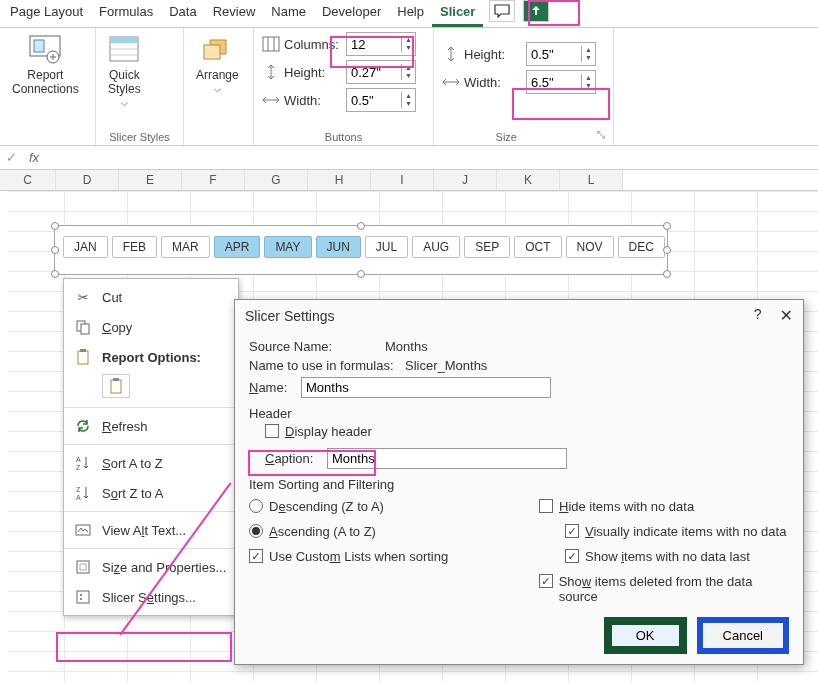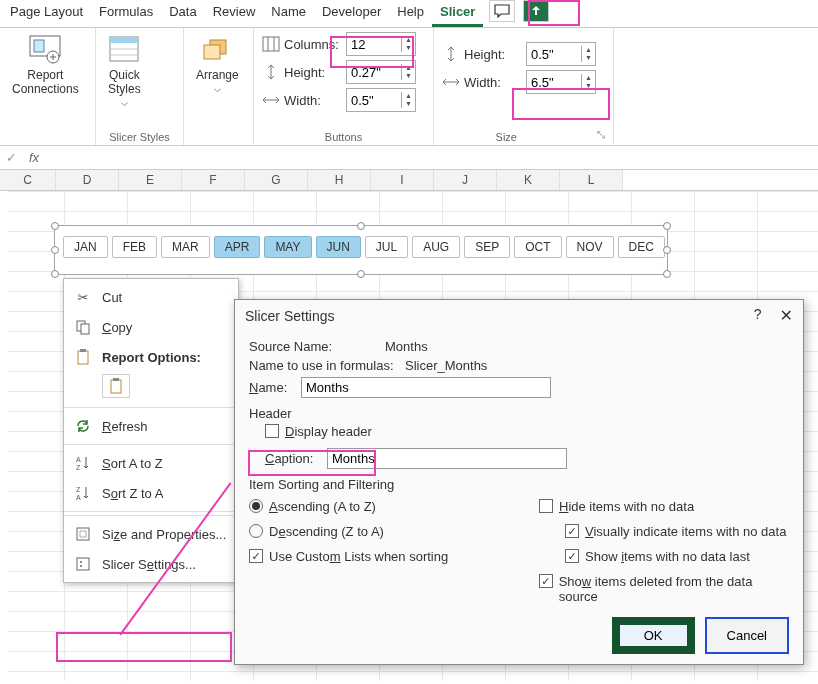--- a/index.html
+++ b/index.html
@@ -73,21 +73,21 @@
   .caption-input { border: 1px solid #999; padding: 2px 4px; width: 240px; font-size: 13px; background: #fff; }
   .section-label { margin-top: 6px; }
   .check-row { display: flex; align-items: flex-start; gap: 6px; padding: 3px 0; }
   .checkbox-box { width: 14px; height: 14px; border: 1px solid #666; display: flex; align-items: center; justify-content: center; font-size: 11px; background: #fff; }
   .radio { width: 14px; height: 14px; border: 1px solid #666; border-radius: 50%; display: flex; align-items: center; justify-content: center; }
   .radio.on::after { content: ""; width: 8px; height: 8px; background: #333; border-radius: 50%; }
   .two-col { display: flex; gap: 40px; margin-top: 4px; }
   .col-a, .col-b { flex: 1; display: flex; flex-direction: column; gap: 4px; }
   .col-b .indent { padding-left: 26px; display: flex; flex-direction: column; gap: 4px; }
   .dlg-buttons { display: flex; justify-content: flex-end; gap: 10px; padding-top: 10px; }
-  .dlg-btn { border: 2px solid #1d4ed8; padding: 4px 20px; background: #f3f3f3; font-size: 13px; cursor: pointer; }
+  .dlg-btn { border: 6px solid #1d4ed8; padding: 4px 20px; background: #f3f3f3; font-size: 13px; cursor: pointer; }
   .dlg-btn.primary { border: 8px solid #14532d; background: #eaf3fc; padding: 3px 24px; }
 
   
   .hl { position: absolute; border: 2px solid #e83eaf; pointer-events: none; }
   .guide-line { position: absolute; background: #e83eaf; height: 1.5px; transform-origin: left center; }
 </style>
 </head>
 <body>
 
 <div class="ribbon-tabs">
@@ -367,20 +367,29 @@
         <span class="mi-icon">
           <svg width="16" height="16">
             <text x="1" y="7" font-size="7" fill="#555">Z</text>
             <text x="1" y="15" font-size="7" fill="#555">A</text>
             <path d="M11 2v11l-2-2M11 13l2-2" stroke="#555" fill="none"></path>
           </svg>
         </span>
         <span>S<span class="u">o</span>rt Z to A</span>
       </div>
     <div class="menu-sep"></div>
+    <div class="menu-item">
+        <span class="mi-icon">
+          <svg width="16" height="16">
+            <rect x="1" y="3" width="14" height="10" fill="none" stroke="#666"></rect>
+            <path d="M3 10l3-4 2 3 2-2 3 3" fill="none" stroke="#666"></path>
+          </svg>
+        </span>
+        <span>View A<span class="u">l</span>t Text...</span>
+      </div>
     <div class="menu-sep"></div>
     <div class="menu-item">
         <span class="mi-icon">
           <svg width="16" height="16">
             <rect x="2" y="2" width="12" height="12" fill="none" stroke="#666"></rect>
             <path d="M5 5h6v6H5z" fill="none" stroke="#aaa"></path>
           </svg>
         </span>
         <span>Si<span class="u">z</span>e and Properties...</span>
       </div>
@@ -423,26 +432,26 @@
           <span><span class="u">D</span>isplay header</span>
         </div>
       <div class="info-row" style="align-items:center;padding-left:16px;margin-top:4px">
           <span style="min-width:56px"><span class="u">C</span>aption:</span>
           <input class="caption-input" value="Months" style="">
         </div>
       <div class="section-label">Item Sorting and Filtering</div>
       <div class="two-col">
         <div class="col-a">
           <div class="check-row">
+              <div class="radio"></div>
+              <span>D<span class="u">e</span>scending (Z to A)</span>
+            </div>
+          <div class="check-row">
               <div class="radio on"></div>
               <span><span class="u">A</span>scending (A to Z)</span>
-            </div>
-          <div class="check-row">
-              <div class="radio"></div>
-              <span>D<span class="u">e</span>scending (Z to A)</span>
             </div>
           <div class="check-row">
               <div class="checkbox-box">✓</div>
               <span>Use Custo<span class="u">m</span> Lists when sorting</span>
             </div>
         </div>
         <div class="col-b">
           <div class="check-row">
               <div class="checkbox-box"></div>
               <span><span class="u">H</span>ide items with no data</span>

